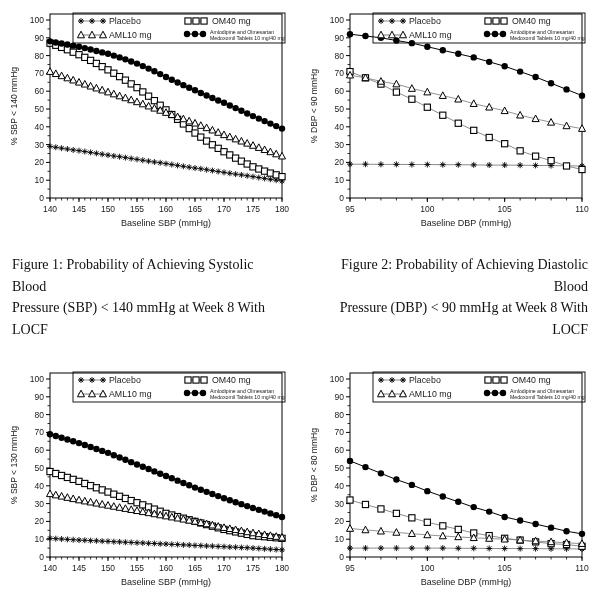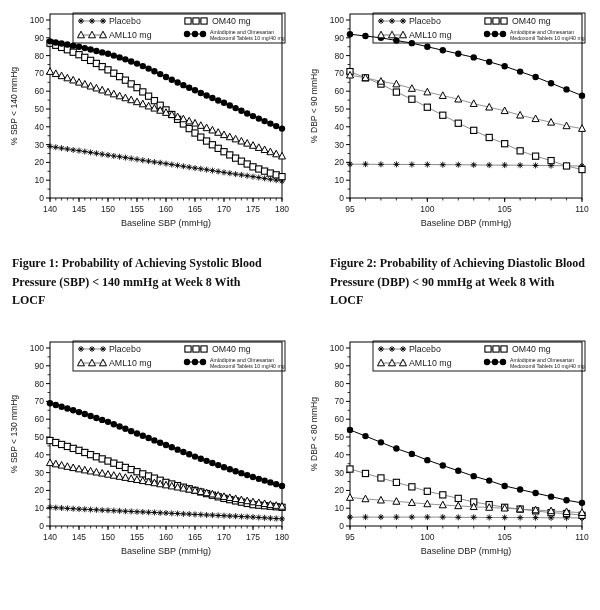--- a/index.html
+++ b/index.html
@@ -9,25 +9,25 @@
   }
   .charts-row{display:flex;}
   .charts-row.first{margin-top:6px;}
   .charts-row.second{margin-top:24px;}
   .chart-cell{width:300px;}
   .chart-cell svg{display:block;margin-left:6px;}
   .captions-row{display:flex;}
   .caption{
     width:300px;box-sizing:border-box;
     font-family:"Liberation Serif",serif;
-    font-weight:bold;font-size:12px;line-height:1.55;color:#111;
+    font-weight:normal;font-size:14px;line-height:1.55;color:#111;
     white-space:pre-line;
   }
   .caption.col1{padding:12px 30px 0 12px;}
-  .caption.col2{padding:12px 12px 0 30px;}
+  .caption.col2{padding:12px 12px 0 30px;text-align:right;}
   .captions-row.second .caption{padding-top:10px;}
 </style>
 </head>
 <body>
 
 <div class="sheet">
 
   <div class="charts-row first">
     <div class="chart-cell">
       <svg width="292" height="236" viewBox="0 0 292 236">

